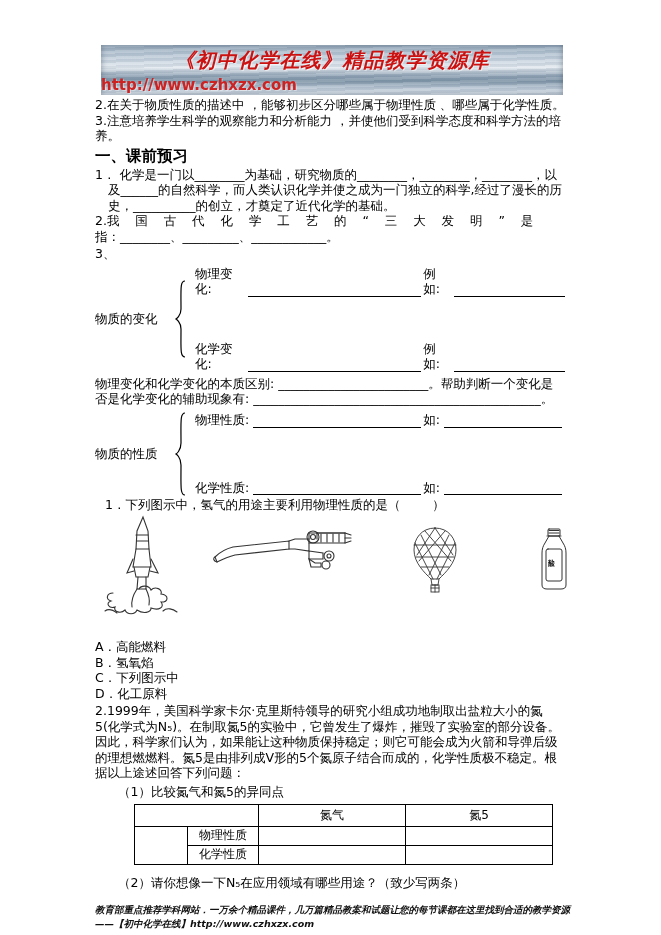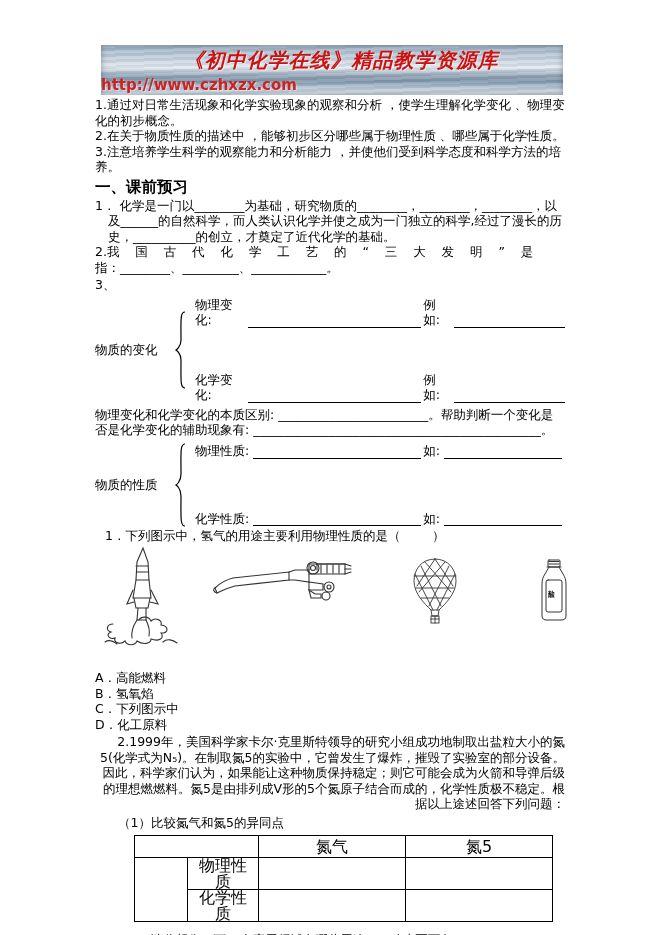--- a/index.html
+++ b/index.html
@@ -11,21 +11,21 @@
   .content{padding:45px 0 0 95px;width:470px;}
   
   .banner{
     width:462px;height:50px;position:relative;margin:0 auto 2px auto;left:2px;
     background:
       repeating-linear-gradient(178deg, rgba(255,255,255,0.12) 0 3px, rgba(90,110,130,0.10) 3px 6px),
       linear-gradient(180deg,#9db0c2 0%,#c6d2de 28%,#e3e9ef 45%,#8fa2b4 62%,#7d93a6 72%,#c2cedb 88%,#d8e0e8 100%);
     box-shadow:inset 0 0 6px rgba(40,60,80,.45);
   }
   .banner-title{
-    position:absolute;top:3px;left:9px;width:100%;text-align:center;
+    position:absolute;top:3px;left:0;width:100%;text-align:center;
     font-weight:bold;font-style:italic;font-size:20px;line-height:24px;
     color:#cc1111;text-shadow:1px 1px 0 rgba(255,255,255,.55);
     letter-spacing:1px;
   }
   .banner-url{
     position:absolute;bottom:1px;left:0;width:100%;text-align:left;
     font-weight:bold;font-size:15px;line-height:17px;color:#cc2222;
     text-shadow:1px 1px 0 rgba(255,255,255,.4);
   }
   
@@ -62,25 +62,25 @@
   .fig-bottle{margin-left:78px;margin-top:12px;}
   .bottle-label-text{
     position:absolute;left:10px;top:26px;font-size:7px;line-height:8px;
     writing-mode:vertical-rl;letter-spacing:1px;color:#000;
   }
   .options{display:flex;margin-top:6px;flex-direction:column;}
   .opt-a{width:113px;}
   .opt-b{width:142px;}
   .opt-c{width:123px;}
   .opt-d{width:92px;}
-  .nitrogen{margin-top:2px;text-align:right;}
+  .nitrogen{margin-top:2px;}
   .sub-q{margin-top:3px;}
   
   table.cmp{border-collapse:collapse;margin:5px 0 0 39px;}
-  table.cmp td{border:1px solid #000;padding:0 4px;font-size:16px;text-align:center;}
+  table.cmp td{border:1px solid #000;padding:0 4px;font-size:12px;text-align:center;}
   td.c0{width:44px;}
   td.c1{width:62px;}
   td.c2{width:138px;}
   td.c3{width:138px;}
   tr.hrow td{height:21px;}
   tr.drow td{height:18px;}
   
   .footer{
     margin-top:12px;font-style:italic;font-size:9.5px;line-height:14px;
     width:478px;color:#111;font-weight:bold;
@@ -90,21 +90,20 @@
 </head>
 <body>
 
 <div class="content">
 
   <div class="banner">
     <div class="banner-title">《初中化学在线》精品教学资源库</div>
     <div class="banner-url">http://www.czhxzx.com</div>
   </div>
 
-  <p class="para">1.通过对日常生活现象和化学实验现象的观察和分析 ，使学生理解化学变化 、物理变化的初步概念。</p>
   <p class="para">2.在关于物质性质的描述中 ，能够初步区分哪些属于物理性质 、哪些属于化学性质。</p>
   <p class="para">3.注意培养学生科学的观察能力和分析能力 ，并使他们受到科学态度和科学方法的培养。</p>
 
   <div class="h1">一、课前预习</div>
   <p class="para hang">1． 化学是一门以________为基础，研究物质的________，________，________，以及______的自然科学，而人类认识化学并使之成为一门独立的科学,经过了漫长的历史，__________的创立，才奠定了近代化学的基础。</p>
   <p class="para pre">2.我    国    古    代    化    学    工    艺    的    “    三    大    发    明    ”    是</p>
   <p class="para">指：________、_________、____________。</p>
   <p class="para q3-label">3、</p>
 
   <div class="brace-diagram">

